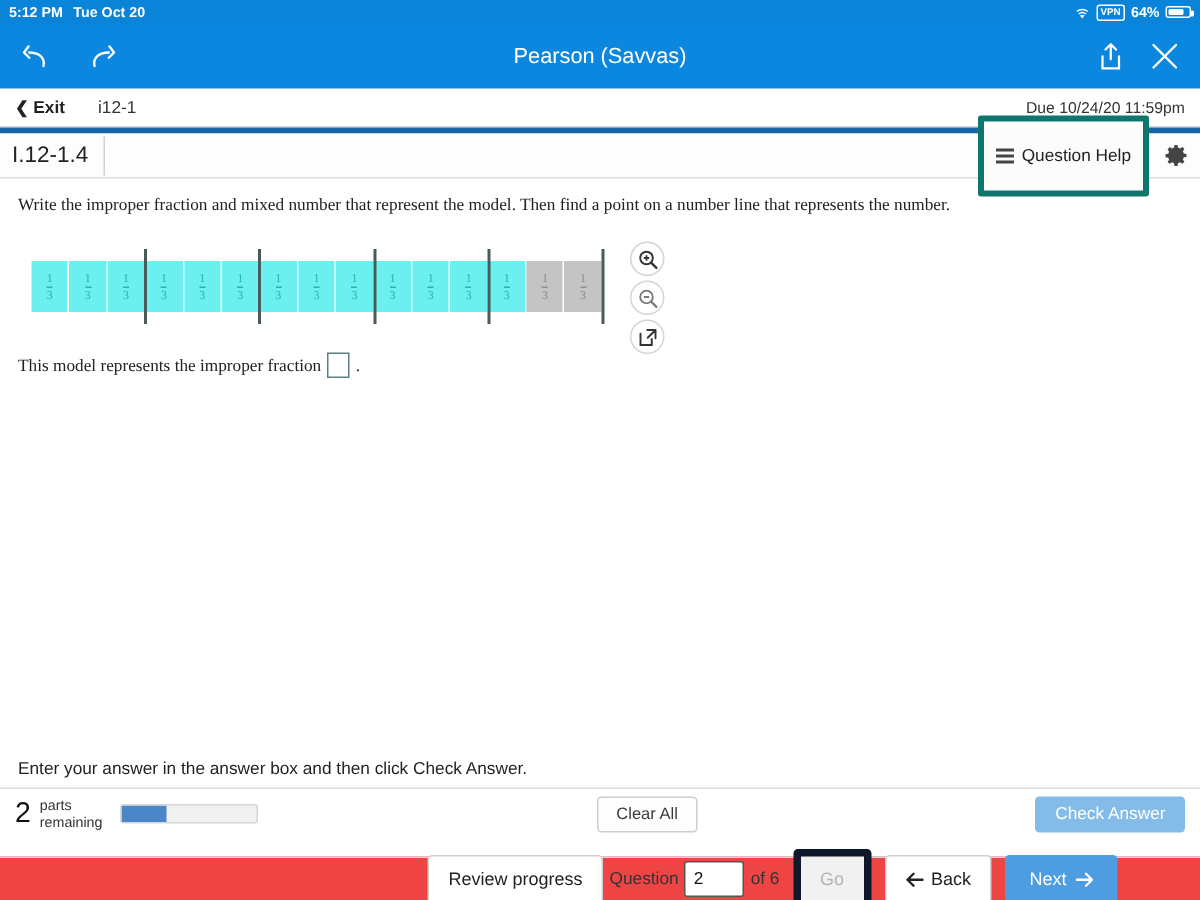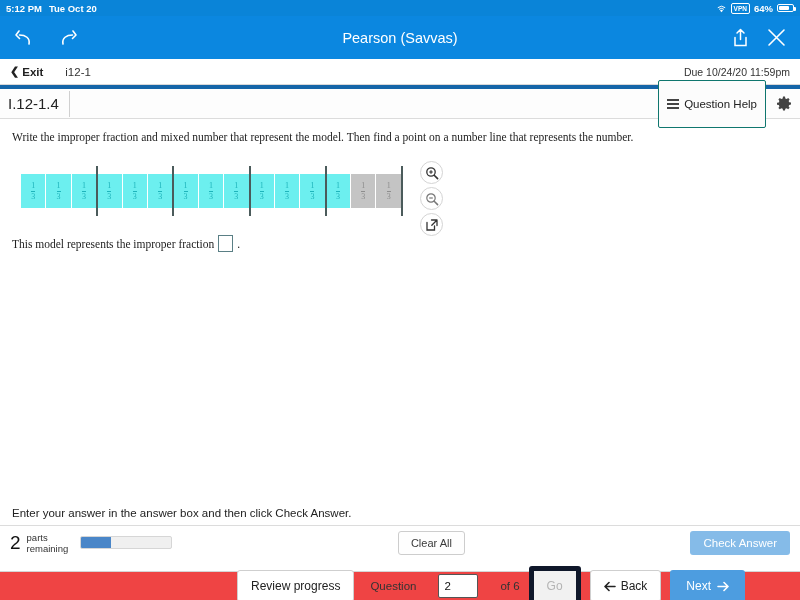--- a/index.html
+++ b/index.html
@@ -58,21 +58,21 @@
   
   .titlerow {
     height: 30px; background: #fdfdfd; border-bottom: 1px solid #dcdcdc;
     display: flex; align-items: center; padding: 0 8px;
   }
   .ex-title { font-size: 15px; color: #222; padding-right: 10px; border-right: 1px solid #d0d0d0;
               line-height: 26px; }
   .title-tools { margin-left: auto; display: flex; align-items: center; gap: 10px; }
   .qhelp {
     display: flex; align-items: center; gap: 5px;
-    border: 1px solid #0f766e; background: #fcfcfc; border-radius: 2px;
+    border: 4px solid #0f766e; background: #fcfcfc; border-radius: 2px;
     padding: 17px 8px; font-size: 11.5px; color: #222; cursor: pointer;
   }
   .list-ico { display: inline-block; width: 12px; height: 10px; position: relative; }
   .list-ico i { position: absolute; left: 0; width: 12px; height: 2px; background: #444; }
   .list-ico i:nth-child(1) { top: 0; }
   .list-ico i:nth-child(2) { top: 4px; }
   .list-ico i:nth-child(3) { top: 8px; }
   .gear { cursor: pointer; }
 
   
@@ -146,21 +146,21 @@
     background: #ef4444; border-top: 1px solid #d5d5d5;
     display: flex; align-items: center; justify-content: flex-end;
     gap: 0; padding-right: 55px;
   }
   .nf-btn {
     background: #ffffff; border: 1px solid #cfcfcf; border-radius: 3px;
     font-size: 12px; color: #222; padding: 8px 13px; cursor: pointer;
     display: flex; align-items: center; gap: 5px; margin-left: 9px;
   }
   .qnum-group {
-    display: flex; align-items: center; gap: 22px; margin-left: 16px;
+    display: flex; align-items: center; gap: 4px; margin-left: 4px;
     font-size: 11.5px; color: #333;
   }
   .qnum-input {
     width: 40px; height: 24px; border: 1px solid #555; border-radius: 2px;
     font-size: 11.5px; font-family: "Liberation Sans", sans-serif;
     padding: 0 5px; color: #111; background: #fff;
   }
   .go-btn {
     background: #f1f1f1; border: 5px solid #0f172a; border-radius: 3px;
     color: #b4b4b4; font-size: 12px; padding: 8px 13px; margin-left: 9px; cursor: default;

